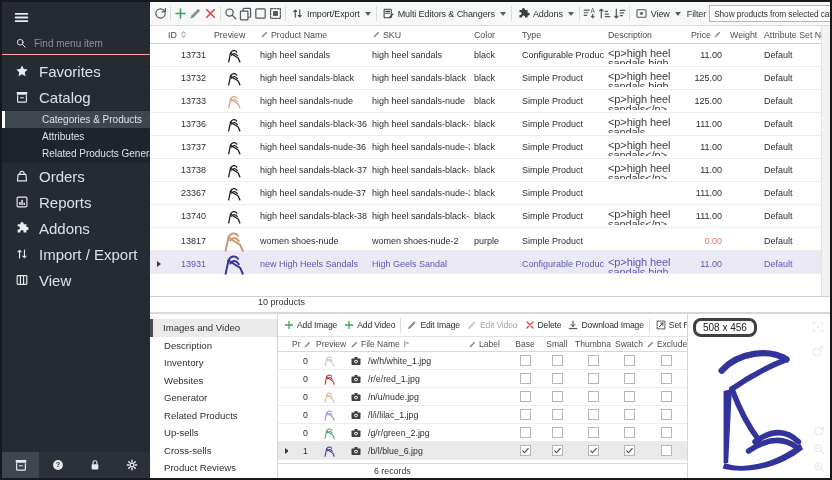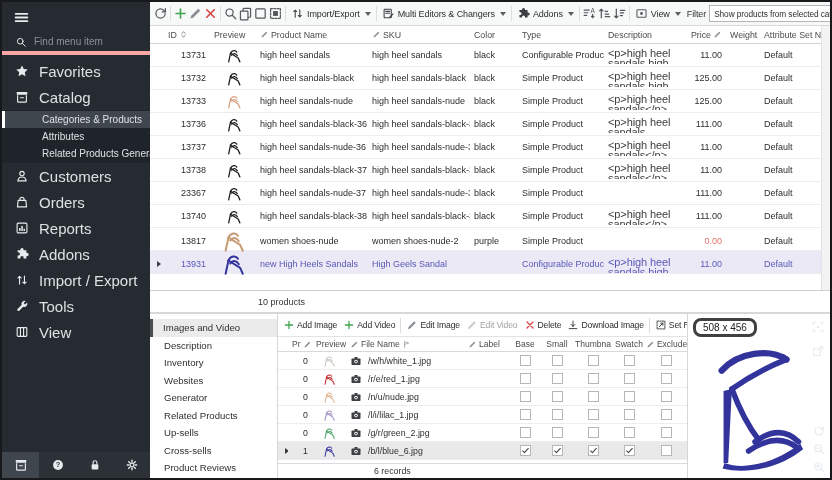--- a/index.html
+++ b/index.html
@@ -2,21 +2,21 @@
 <html><head>
 <meta charset="utf-8">
 <style>
   html,body{margin:0;padding:0;background:#9aa0a6;}
   *{box-sizing:border-box;}
   .window{width:832px;height:480px;border:2px solid #17191c;background:#fff;display:flex;
     font-family:"Liberation Sans",sans-serif;overflow:hidden;position:relative;}
   
   .sidebar{width:148px;background:#262b31;color:#dde1e4;display:flex;flex-direction:column;flex-shrink:0;}
   .sb-top{height:30px;display:flex;align-items:center;padding-left:11px;flex-shrink:0;}
-  .sb-search{height:23px;display:flex;align-items:center;gap:7px;padding-left:13px;border-bottom:4px solid #fca5a5;
+  .sb-search{height:23px;display:flex;align-items:center;gap:7px;padding-left:13px;border-bottom:1px solid #fca5a5;
     color:#8b9197;font-size:10px;flex-shrink:0;}
   .sb-menu{flex:1;overflow:hidden;padding-top:3px;}
   .sb-item{height:26px;display:flex;align-items:center;gap:10px;padding-left:13px;font-size:15px;cursor:default;white-space:nowrap;}
   .sb-sub{background:#1f242a;padding:1px 0;}
   .sb-subitem{height:17px;display:flex;align-items:center;padding-left:40px;font-size:10px;white-space:nowrap;}
   .sb-subitem.sel{background:#40464e;border-left:3px solid #fff;padding-left:37px;}
   .sb-bottom{height:26px;background:#2c3138;display:flex;align-items:center;flex-shrink:0;}
   .sb-bottom .cell{width:37px;height:26px;display:flex;align-items:center;justify-content:center;}
   .sb-bottom .cell.first{background:#40464e;}
   .sb-bottom .spread{flex:1;display:flex;justify-content:space-around;align-items:center;}
@@ -46,21 +46,21 @@
   .prow{display:grid;grid-template-columns:14px 46px 46px 112px 102px 48px 86px 84px 38px 34px 1fr;
     align-items:center;height:23px;border-bottom:1px solid #ededf0;font-size:9px;color:#2b2d2f;flex-shrink:0;}
   .phead{height:18px;border-bottom:1px solid #d2d3d4;color:#4a4c4e;font-size:8.8px;}
   .c{padding:0 4px;overflow:hidden;white-space:nowrap;text-overflow:ellipsis;display:flex;align-items:center;gap:2px;}
   .c.right{justify-content:flex-end;text-align:right;}
   .desc{font-size:11px;line-height:10px;white-space:normal;max-height:17px;letter-spacing:-.1px;display:block;padding-top:1px;color:#3a3c3e;}
   .sel-row{background:#ebe9f6;color:#5b58b4;}
   .sel-row .desc{color:#5b58b4;}
   .redtxt{color:#e2736b;}
   .pv{justify-content:center;overflow:visible;}
-  .statusbar{height:22px;border-top:1px solid #cfd0d1;font-size:9px;color:#333;display:flex;align-items:center;
+  .statusbar{height:16px;border-top:1px solid #cfd0d1;font-size:9px;color:#333;display:flex;
     padding-left:108px;flex-shrink:0;background:#fff;}
   
   .bottom{height:166px;display:flex;flex-shrink:0;border-top:2px solid #d7d8d9;}
   .tabs{width:128px;border-right:1px solid #d5d6d7;padding-top:5px;flex-shrink:0;background:#fff;}
   .tab{height:17.5px;display:flex;align-items:center;padding-left:14px;font-size:9.6px;color:#2e3032;white-space:nowrap;}
   .tab.sel{background:#ebebeb;border-left:3px solid #4a4d50;padding-left:10px;}
   .bmid{width:410px;display:flex;flex-direction:column;border-right:1px solid #d5d6d7;flex-shrink:0;background:#fff;}
   .btoolbar{height:23px;display:flex;align-items:center;font-size:8.6px;border-bottom:1px solid #e2e3e4;
     padding:0 2px;color:#2c2e30;white-space:nowrap;overflow:hidden;letter-spacing:-.15px;flex-shrink:0;}
   .btoolbar .tb-btn{gap:2px;padding:0 3px;}
@@ -125,29 +125,20 @@
           <span>Catalog</span>
         </div>
         <div class="sb-sub">
           <div class="sb-subitem sel">Categories &amp; Products</div>
           <div class="sb-subitem">Attributes</div>
           <div class="sb-subitem">Related Products Generator</div>
         </div>
         <div class="sb-item">
           <span class="ic s14">
             <svg viewBox="0 0 16 16" fill="none" stroke="currentColor" stroke-width="1.3" stroke-linecap="round" stroke-linejoin="round">
-              <circle cx="8" cy="5.2" r="2.5"></circle>
-              <path d="M3.2 13.6c.5-3 2.3-4.4 4.8-4.4s4.3 1.4 4.8 4.4z"></path>
-            </svg>
-          </span>
-          <span>Customers</span>
-        </div>
-        <div class="sb-item">
-          <span class="ic s14">
-            <svg viewBox="0 0 16 16" fill="none" stroke="currentColor" stroke-width="1.3" stroke-linecap="round" stroke-linejoin="round">
               <path d="M5.6 6.2V5a2.4 2.4 0 014.8 0v1.2"></path>
               <path d="M3.6 6.2h8.8l.8 7.4H2.8z"></path>
             </svg>
           </span>
           <span>Orders</span>
         </div>
         <div class="sb-item">
           <span class="ic s14">
             <svg viewBox="0 0 16 16" fill="none" stroke="currentColor" stroke-width="1.3" stroke-linecap="round" stroke-linejoin="round">
               <rect x="2.4" y="2.4" width="11.2" height="11.2" rx="1.4"></rect>
@@ -167,28 +158,20 @@
           <span>Addons</span>
         </div>
         <div class="sb-item">
           <span class="ic s14">
             <svg viewBox="0 0 16 16" fill="none" stroke="currentColor" stroke-width="1.3" stroke-linecap="round" stroke-linejoin="round">
               <path d="M5.2 12.6V3.8M5.2 3.8L3.4 5.6M5.2 3.8L7 5.6"></path>
               <path d="M10.8 3.4v8.8m0 0L9 10.4m1.8 1.8l1.8-1.8"></path>
             </svg>
           </span>
           <span>Import / Export</span>
-        </div>
-        <div class="sb-item">
-          <span class="ic s14">
-            <svg viewBox="0 0 16 16" fill="none" stroke="currentColor" stroke-width="1.3" stroke-linecap="round" stroke-linejoin="round">
-              <path d="M13.9 4.1a3.6 3.6 0 01-4.5 4.7l-4.6 4.6a1.35 1.35 0 01-1.9-1.9l4.6-4.6A3.6 3.6 0 0112.2 2.4L9.9 4.7l1.6 1.6z" fill="currentColor" stroke="none"></path>
-            </svg>
-          </span>
-          <span>Tools</span>
         </div>
         <div class="sb-item">
           <span class="ic s14">
             <svg viewBox="0 0 16 16" fill="none" stroke="currentColor" stroke-width="1.3" stroke-linecap="round" stroke-linejoin="round">
               <rect x="2.5" y="3" width="11" height="10" rx="1"></rect>
               <path d="M6.2 3v10M9.8 3v10"></path>
             </svg>
           </span>
           <span>View</span>
         </div>

